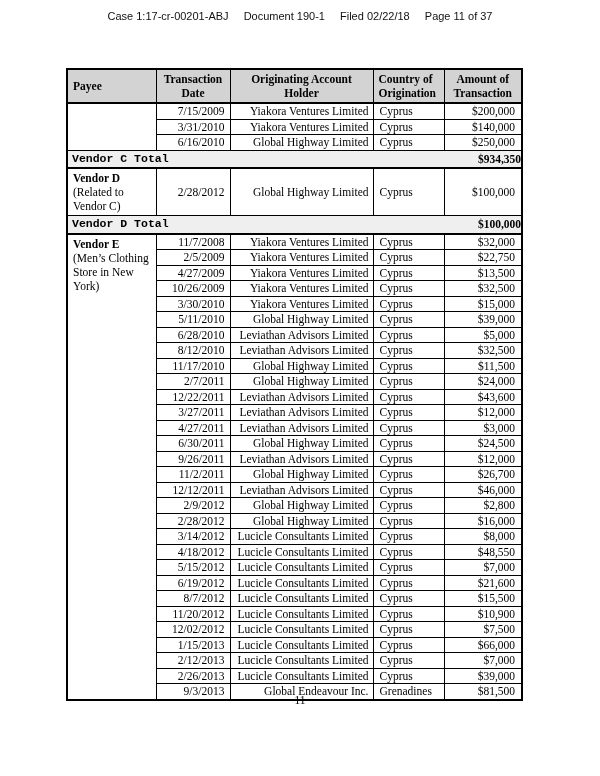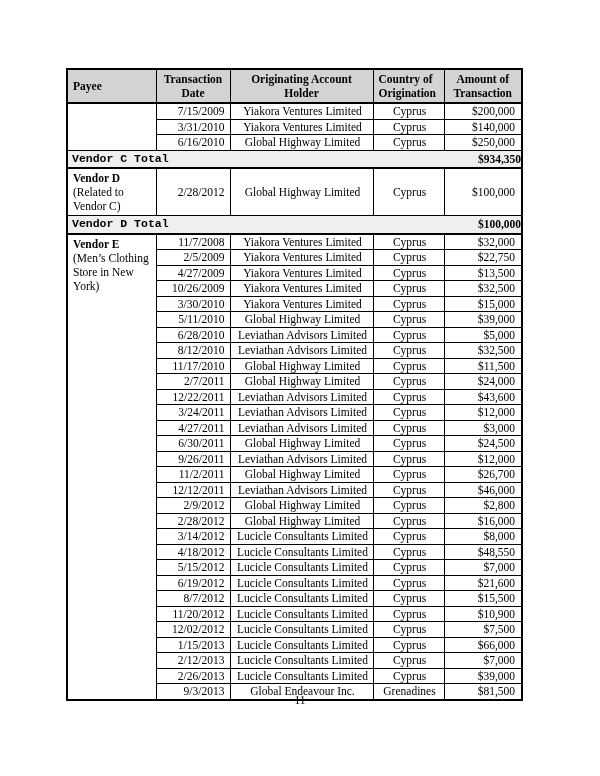--- a/index.html
+++ b/index.html
@@ -47,41 +47,47 @@
   th.h-country { text-align:left; padding-left:5px; }
   td {
     line-height:12.5px;
     padding:1px 4px;
     vertical-align:middle;
     background:#fff;
   }
   td.payee-cell   { vertical-align:top; padding:2px 3px 2px 5px; line-height:14px; }
   .payee-name     { font-weight:bold; }
   td.date-cell    { text-align:right; padding-right:5px; }
-  td.holder-cell  { text-align:center;  padding-left:6px; }
-  td.country-cell { text-align:center;  padding-left:6px; }
+  td.holder-cell  { text-align:right;  padding-left:6px; }
+  td.country-cell { text-align:left;  padding-left:6px; }
   td.amount-cell  { text-align:right; padding-right:6px;margin-top:28px; }
   tr.total-row td {
     background:#efefef;
     font-weight:bold;
     border-bottom:2px solid #000;
     padding-top:2px; padding-bottom:2px;
   }
   td.total-label  { text-align:left; padding-right:6px; border-right-style:hidden;font-family:Liberation Mono, monospace; }
   td.total-amount { text-align:right; padding-right:0; }
   .page-number {
     position:absolute; top:694px; left:0; width:100%;
     text-align:center; font-size:11.5px;
   }
 </style>
 </head>
 <body>
 
 <div class="page">
 
+  <div class="caption">
+    <span>Case 1:17-cr-00201-ABJ</span>
+    <span>Document 190-1</span>
+    <span>Filed 02/22/18</span>
+    <span>Page 11 of 37</span>
+  </div>
 
   <table class="tx">
     <colgroup>
       <col class="c-payee">
         <col class="c-date">
         <col class="c-holder">
         <col class="c-country">
         <col class="c-amount">
     </colgroup>
     <thead>
@@ -198,21 +204,21 @@
           <td class="country-cell">Cyprus</td>
           <td class="amount-cell">$24,000</td>
         </tr>
         <tr>
           <td class="date-cell">12/22/2011</td>
           <td class="holder-cell">Leviathan Advisors Limited</td>
           <td class="country-cell">Cyprus</td>
           <td class="amount-cell">$43,600</td>
         </tr>
         <tr>
-          <td class="date-cell">3/24/2011</td>
+          <td class="date-cell">3/27/2011</td>
           <td class="holder-cell">Leviathan Advisors Limited</td>
           <td class="country-cell">Cyprus</td>
           <td class="amount-cell">$12,000</td>
         </tr>
         <tr>
           <td class="date-cell">4/27/2011</td>
           <td class="holder-cell">Leviathan Advisors Limited</td>
           <td class="country-cell">Cyprus</td>
           <td class="amount-cell">$3,000</td>
         </tr>

